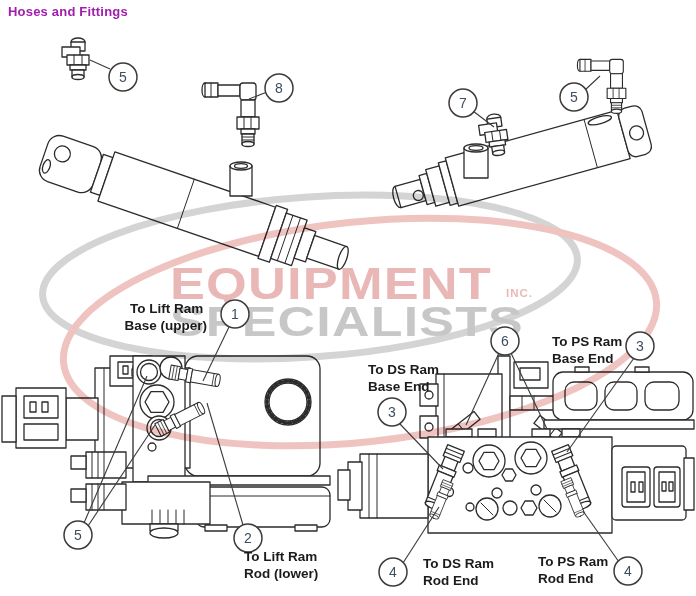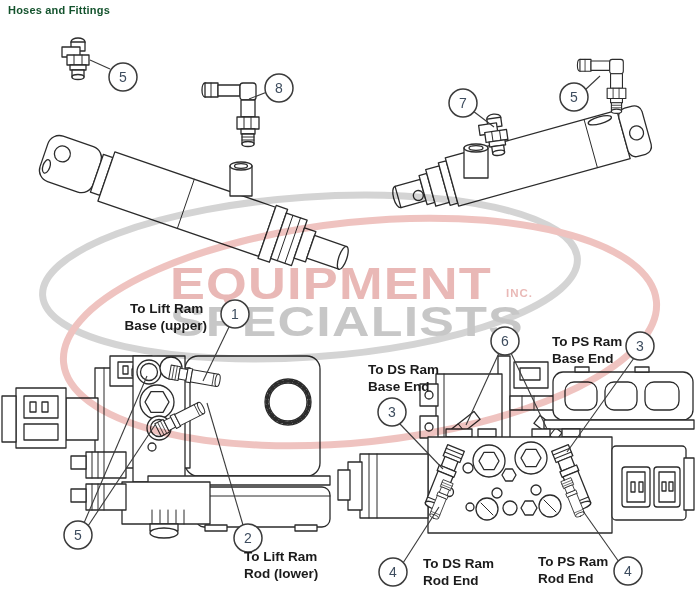--- a/index.html
+++ b/index.html
@@ -1,21 +1,21 @@
 <!DOCTYPE html>
 <html><head>
 <meta charset="utf-8">
 <style>
   html,body{margin:0;padding:0;background:#fff;}
   .stage{
     position:relative;width:696px;height:596px;background:#ffffff;overflow:hidden;
     font-family:"Liberation Sans", sans-serif;
   }
   .page-title{
-    position:absolute;left:8px;top:4px;font-size:11px;font-weight:bold;color:#14532d;
+    position:absolute;left:8px;top:4px;font-size:13px;font-weight:bold;color:#a21caf;
     letter-spacing:0.2px;
   }
   svg{position:absolute;left:0;top:0;}
   
   .art *{vector-effect:non-scaling-stroke;}
   .ln{stroke:#2b2b2b;stroke-width:1.3;fill:#ffffff;stroke-linejoin:round;stroke-linecap:round;}
   .ln-thin{stroke:#2b2b2b;stroke-width:1;fill:none;stroke-linecap:round;}
   .ln-nf{stroke:#2b2b2b;stroke-width:1.3;fill:none;stroke-linejoin:round;stroke-linecap:round;}
   
   .watermark{opacity:0.5;mix-blend-mode:multiply;}

